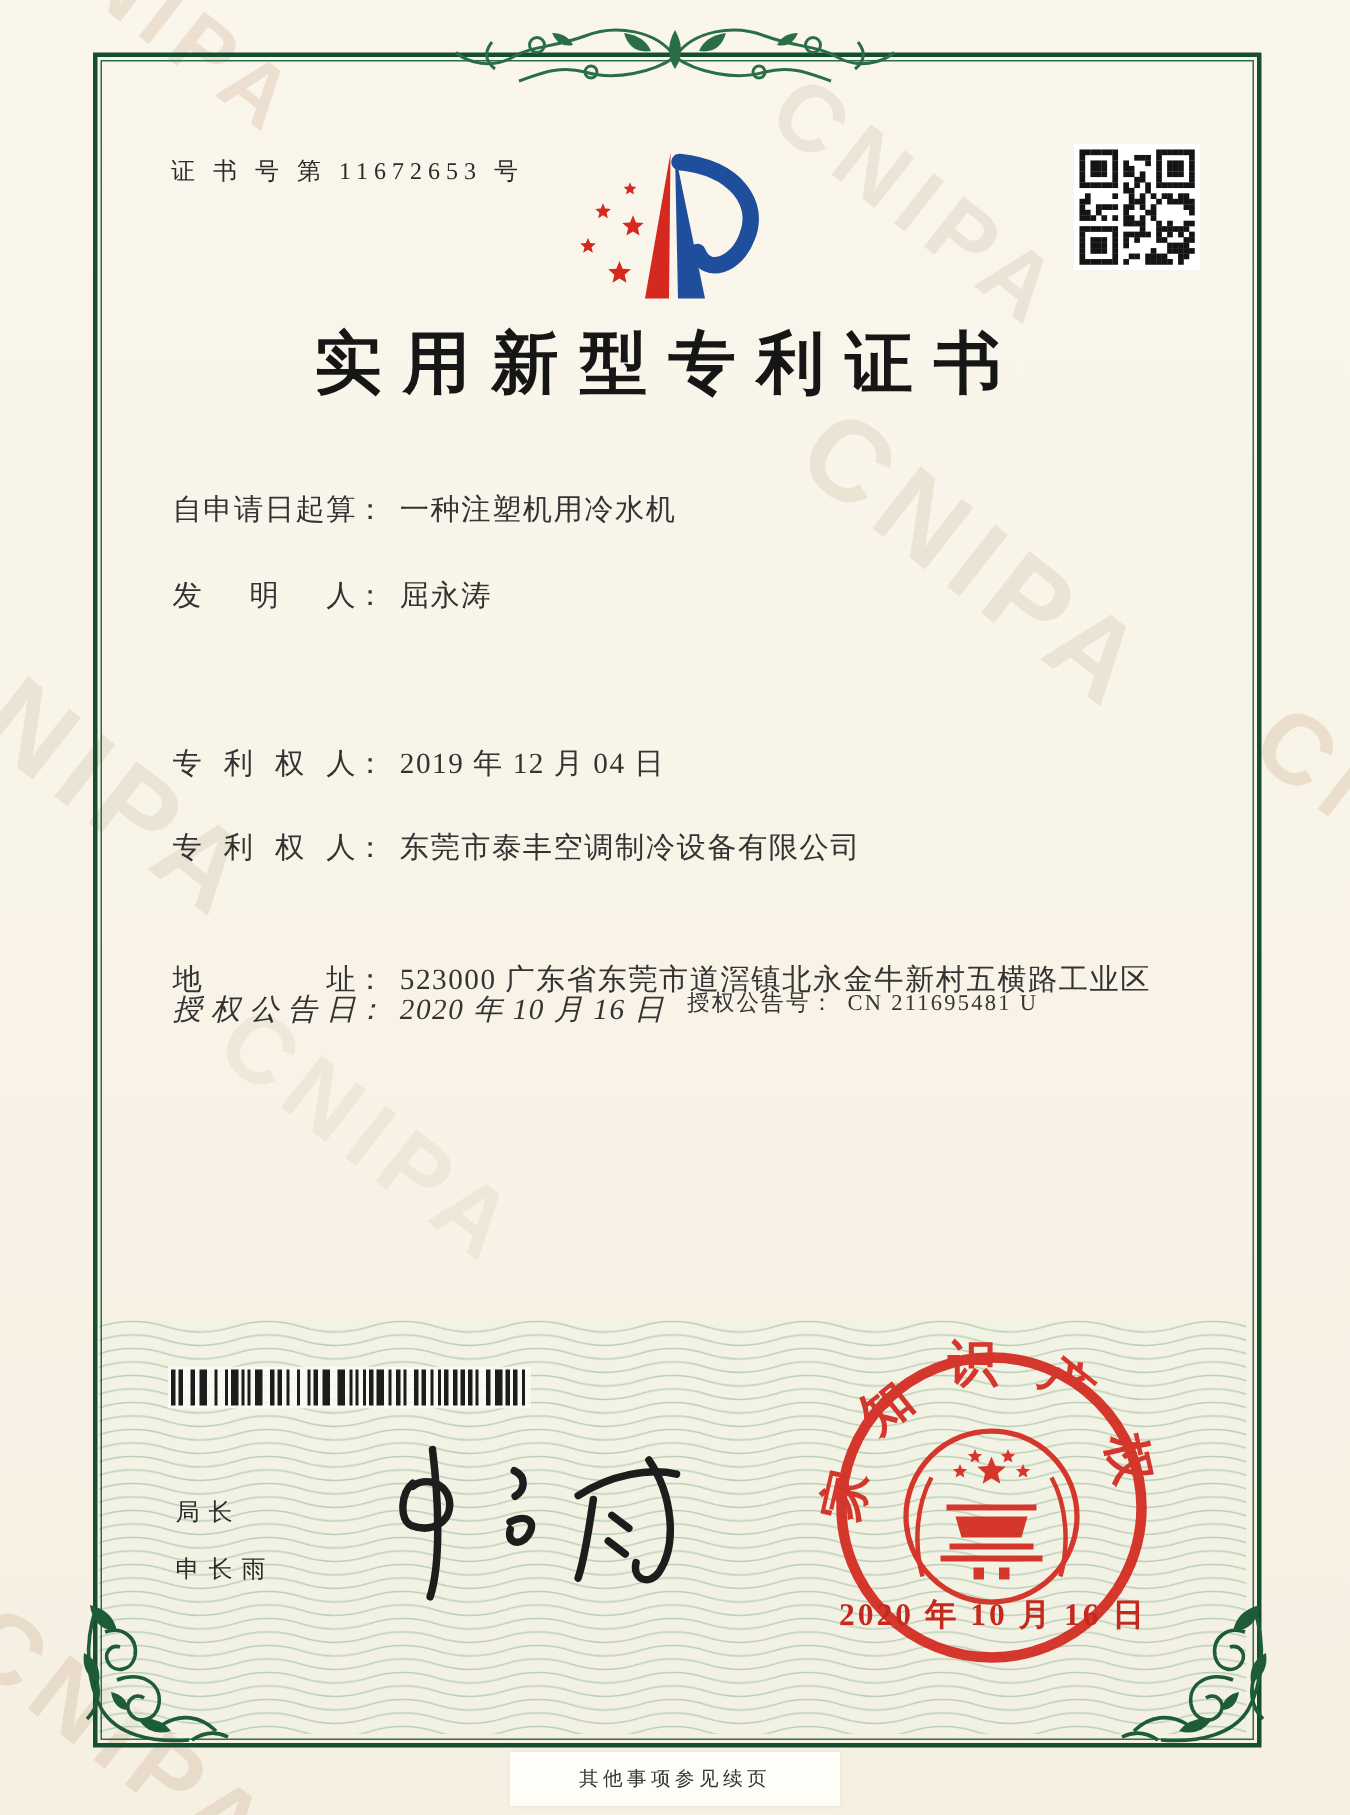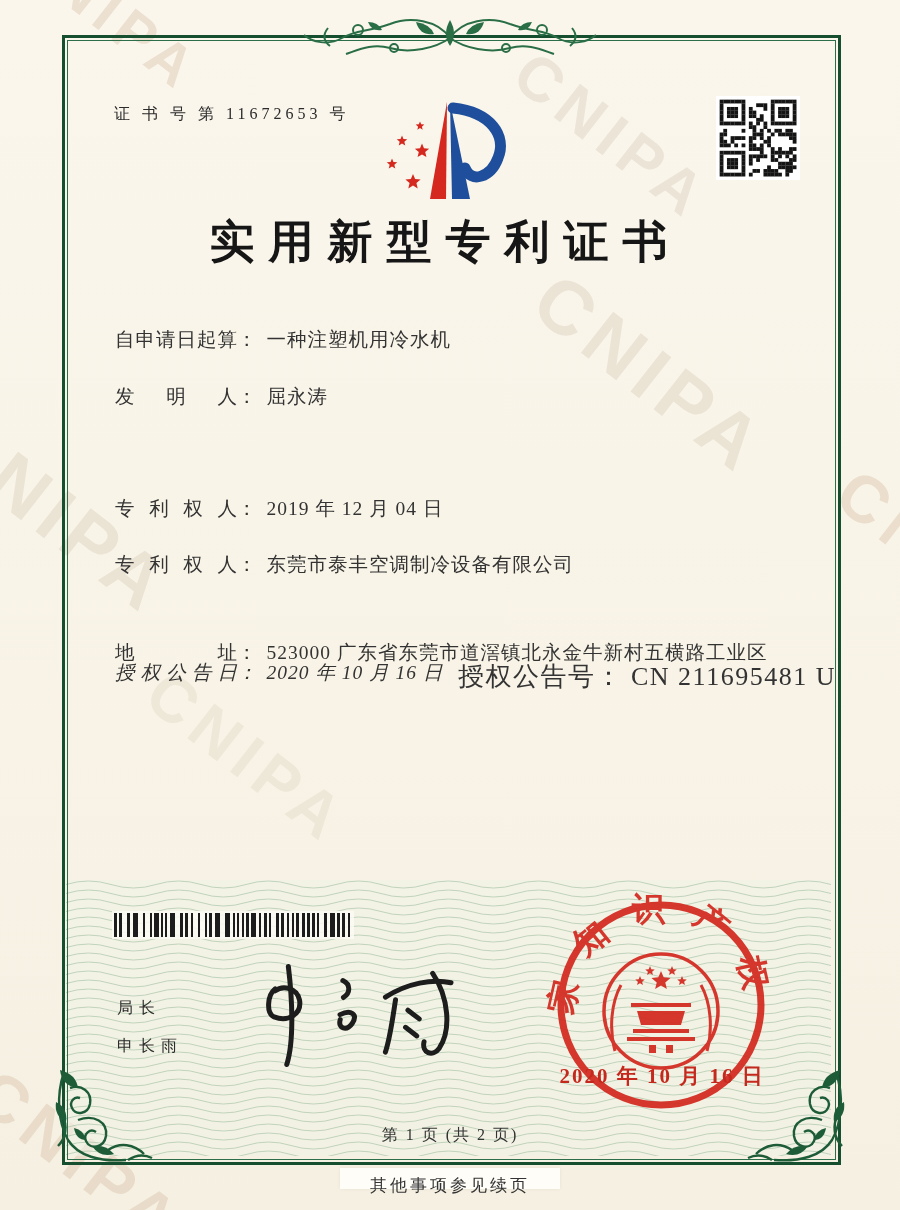--- a/index.html
+++ b/index.html
@@ -23,31 +23,31 @@
   
   .guilloche{position:absolute;left:66px;top:880px;width:765px;height:276px;pointer-events:none;}
   
   .cert-no{position:absolute;left:114px;top:104px;font-size:16px;color:#2b2b2b;letter-spacing:4px;}
   .title{position:absolute;left:0;top:212px;width:891px;text-align:center;
      font-size:45px;font-weight:700;color:#161616;letter-spacing:14px;}
   .field{position:absolute;left:115px;font-size:19.5px;color:#333;white-space:nowrap;}
   .field .lab{display:inline-block;width:122px;text-align:justify;text-align-last:justify;}
   .field .col{display:inline-block;margin-right:10px;}
   .field .val{letter-spacing:1px;}
-  .field2{position:absolute;left:458px;font-size:26px;color:#333;letter-spacing:1.5px;white-space:nowrap;text-align:center;}
+  .field2{position:absolute;left:458px;font-size:15px;color:#333;letter-spacing:1.5px;white-space:nowrap;text-align:center;}
   .paras{position:absolute;left:113px;top:694px;width:676px;font-size:19.5px;color:#2f2f2f;
      text-align:justify;line-height:34px;letter-spacing:.5px;}
   .paras p{margin:0;text-indent:2em;}
   .signer{position:absolute;left:117px;font-size:16px;color:#2b2b2b;letter-spacing:6px;}
   .seal-date{position:absolute;left:552px;top:1062px;width:220px;text-align:center;
      font-size:21px;color:#c5281c;letter-spacing:2px;font-weight:bold;white-space:nowrap;}
   .page-num{position:absolute;left:0;top:1125px;width:900px;text-align:center;
      font-size:16px;color:#333;letter-spacing:2px;}
-  .cont-note{position:absolute;left:340px;top:1168px;width:220px;height:21px;background:#fffdf8;
-     box-shadow:0 0 4px rgba(0,0,0,.06);text-align:center;line-height:36px;font-size:17px;
+  .cont-note{position:absolute;left:340px;top:1168px;width:220px;height:36px;background:#fffdf8;
+     box-shadow:0 0 4px rgba(0,0,0,.06);text-align:center;line-height:36px;font-size:13px;
      color:#333;letter-spacing:3px;}
 </style>
 </head>
 <body>
 
 <div class="sheet">
 
   <div class="wm" style="left:498px;top:100px;font-size:62px;">CNIPA</div>
   <div class="wm" style="left:515px;top:330px;font-size:76px;">CNIPA</div>
   <div class="wm" style="left:-80px;top:470px;font-size:76px;">CNIPA</div>
@@ -470,16 +470,15 @@
         <rect x="-34" y="26" width="68" height="4"></rect>
         <rect x="-12" y="34" width="7" height="8"></rect>
         <rect x="5" y="34" width="7" height="8"></rect>
         <path d="M-46,40 C-52,18 -50,-8 -40,-26" fill="none" stroke="#d3281e" stroke-width="3"></path>
         <path d="M46,40 C52,18 50,-8 40,-26" fill="none" stroke="#d3281e" stroke-width="3"></path>
       </g>
     </g>
   </svg>
   <div class="seal-date">2020 年 10 月 16 日</div>
 
-  <div class="page-num">第 1 页 (共 2 页)</div>
   <div class="cont-note">其他事项参见续页</div>
 
 </div>
 
 </body></html>

